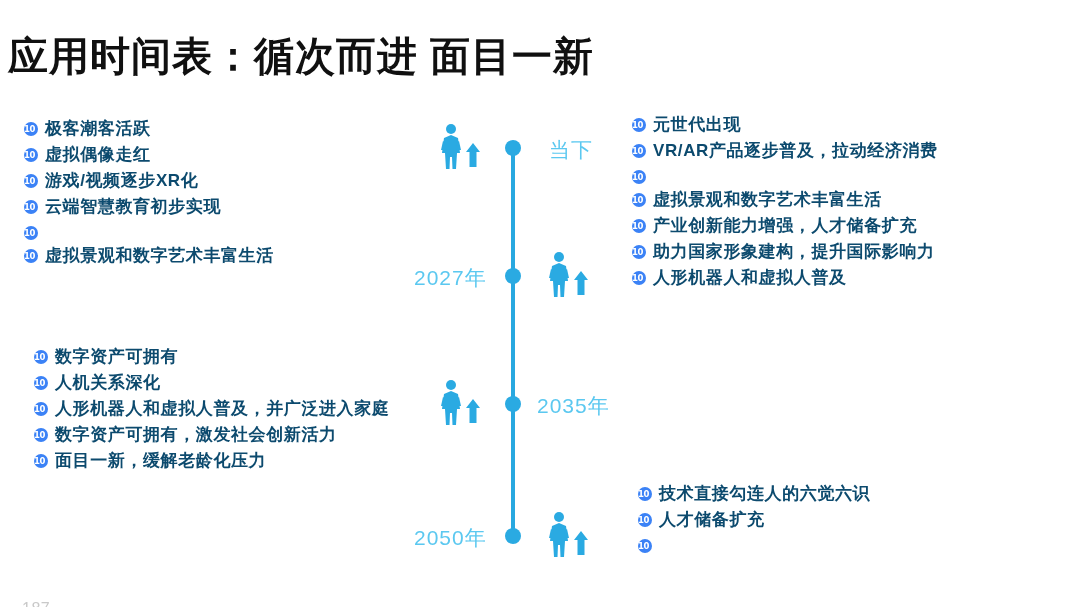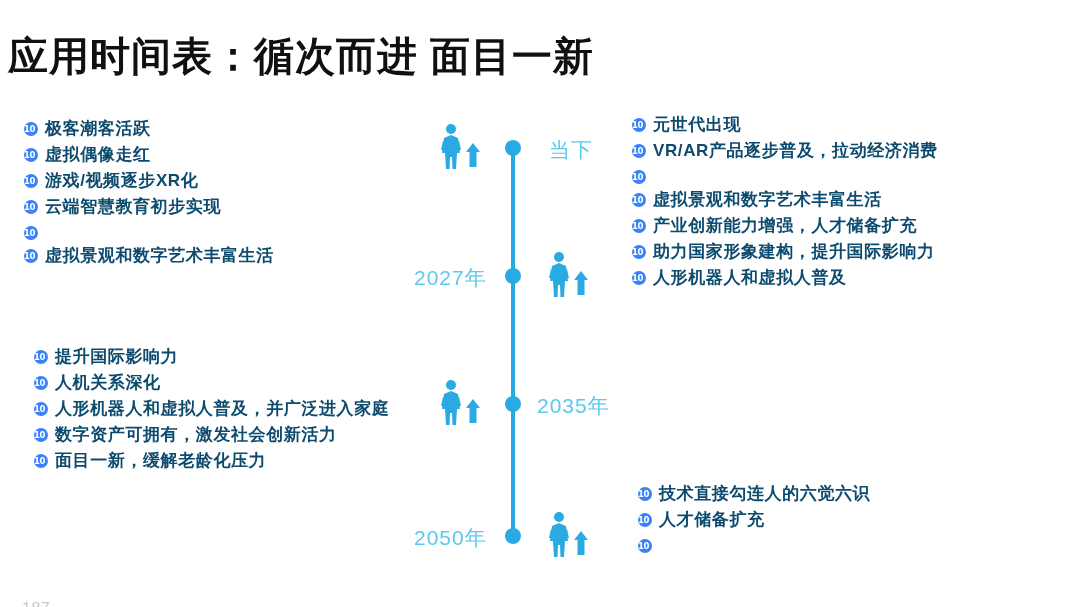--- a/index.html
+++ b/index.html
@@ -204,21 +204,21 @@
     </li>
     <li class="bullet-item">
       <span class="bullet-icon">10</span>
       <span class="bullet-text">虚拟景观和数字艺术丰富生活</span>
     </li>
   </ul>
 
   <ul class="bullet-list" id="list-left-mid">
     <li class="bullet-item">
       <span class="bullet-icon">10</span>
-      <span class="bullet-text">提升国际影响力</span>
+      <span class="bullet-text">数字资产可拥有</span>
     </li>
     <li class="bullet-item">
       <span class="bullet-icon">10</span>
       <span class="bullet-text">人机关系深化</span>
     </li>
     <li class="bullet-item">
       <span class="bullet-icon">10</span>
       <span class="bullet-text" style="max-width:355px">人形机器人和虚拟人普及，并广泛进入家庭</span>
     </li>
     <li class="bullet-item">

